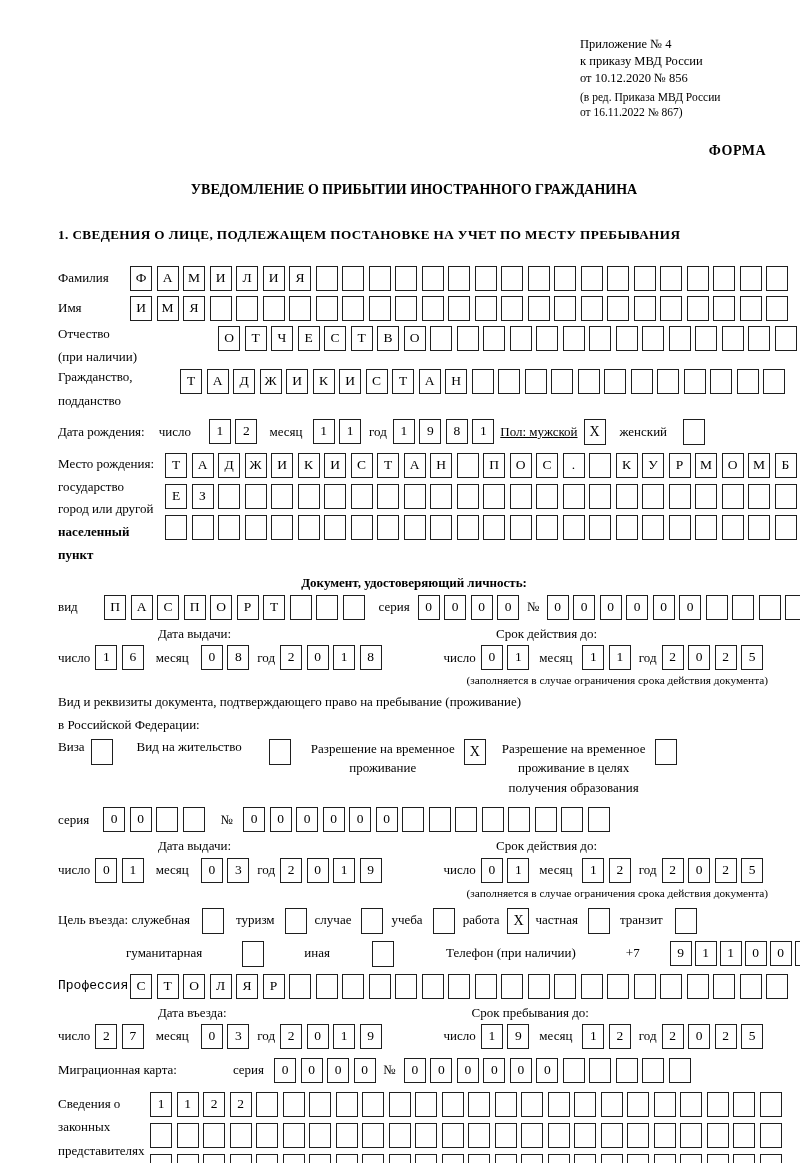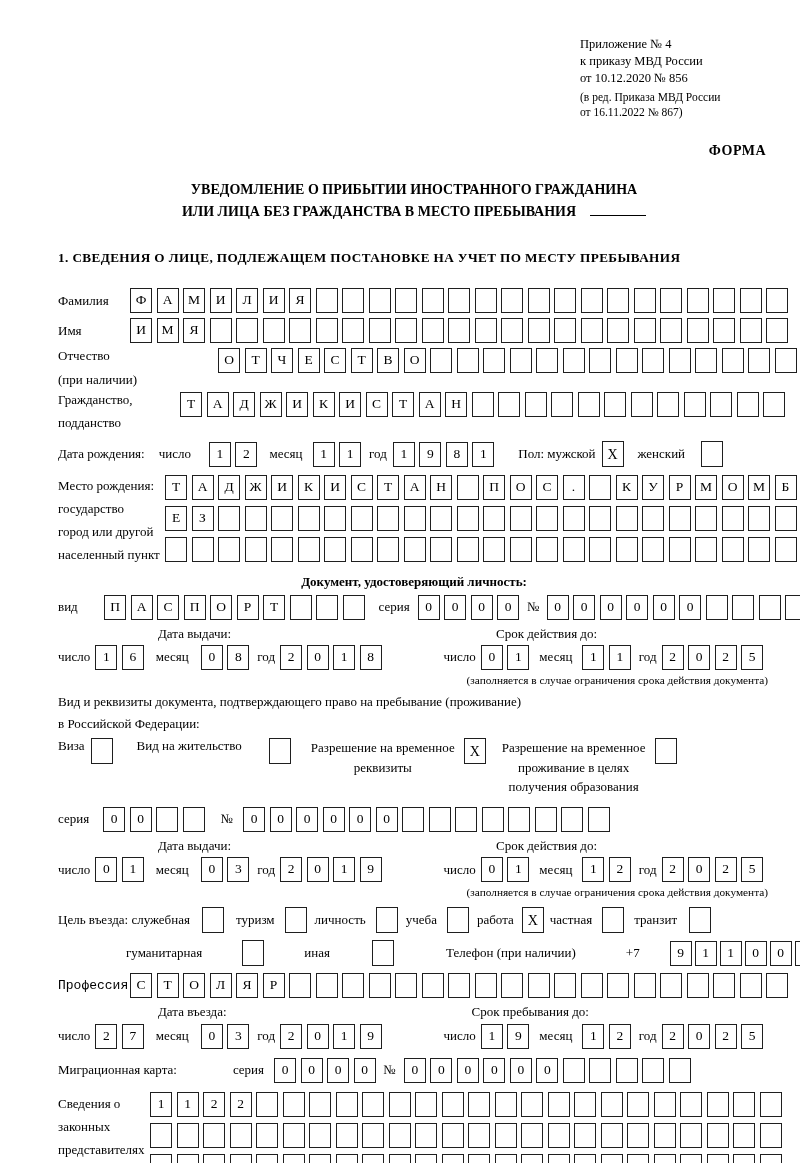--- a/index.html
+++ b/index.html
@@ -43,21 +43,20 @@
   <div>от 10.12.2020 № 856</div>
 </div>
 <div class="ref-small">
   <div>(в ред. Приказа МВД России</div>
   <div>от 16.11.2022 № 867)</div>
 </div>
 <div class="forma">ФОРМА</div>
 
 <div class="title">
   <div>УВЕДОМЛЕНИЕ О ПРИБЫТИИ ИНОСТРАННОГО ГРАЖДАНИНА</div>
-  <div><span>ИЛИ ЛИЦА БЕЗ ГРАЖДАНСТВА В МЕСТО ПРЕБЫВАНИЯ</span><span class="u-line"></span></div>
 </div>
 
 <div class="section-h">1. СВЕДЕНИЯ О ЛИЦЕ, ПОДЛЕЖАЩЕМ ПОСТАНОВКЕ НА УЧЕТ ПО МЕСТУ ПРЕБЫВАНИЯ</div>
 
 <div class="row" style="margin-top:22px;">
   <span class="lbl" style="width:72px;">Фамилия</span>
   <span class="cellrow">
       <span class="cell">Ф</span>
       <span class="cell">А</span>
       <span class="cell">М</span>
@@ -192,32 +191,32 @@
       <span class="cell">1</span>
       <span class="cell">1</span>
     </span>
   <span class="lbl" style="margin-left:8px;">год</span>
   <span class="cellrow" style="margin-left:6px;">
       <span class="cell">1</span>
       <span class="cell">9</span>
       <span class="cell">8</span>
       <span class="cell">1</span>
     </span>
-  <span class="lbl nw" style="margin-left:24px;">Пол: мужской</span>
+  <span class="lbl nw" style="margin-left:6px;text-decoration:underline;">Пол: мужской</span>
   <span class="cbox" style="margin-left:6px;">X</span>
   <span class="lbl" style="margin-left:14px;text-align:center;">женский</span>
   <span class="cbox" style="margin-left:16px;"></span>
 </div>
 
 <div class="row-top" style="margin-top:8px;">
   <span class="lbl" style="width:107px;line-height:1.75;">
     <span style="display:block;">Место рождения:</span>
     <span style="display:block;">государство</span>
     <span style="display:block;">город или другой</span>
-    <span style="display:block;">населенный пункт</span>
+    <span style="display:block;font-weight:bold;">населенный пункт</span>
   </span>
   <span class="stack">
     <span class="cellrow">
         <span class="cell">Т</span>
         <span class="cell">А</span>
         <span class="cell">Д</span>
         <span class="cell">Ж</span>
         <span class="cell">И</span>
         <span class="cell">К</span>
         <span class="cell">И</span>
@@ -382,21 +381,21 @@
     <span class="lbl">Виза</span>
     <span class="cbox" style="margin-left:-3px;"></span>
   </span>
   <span class="opt" style="margin-left:24px;">
     <span class="lbl">Вид на жительство</span>
     <span class="cbox" style="margin-left:18px;"></span>
   </span>
   <span class="opt" style="margin-left:20px;">
     <span class="center-lines">
       <span style="display:block;">Разрешение на временное</span>
-      <span style="display:block;">реквизиты</span>
+      <span style="display:block;">проживание</span>
     </span>
     <span class="cbox">X</span>
   </span>
   <span class="opt" style="margin-left:16px;">
     <span class="center-lines">
       <span style="display:block;">Разрешение на временное</span>
       <span style="display:block;">проживание в целях</span>
       <span style="display:block;">получения образования</span>
     </span>
     <span class="cbox"></span>
@@ -470,21 +469,21 @@
       <span class="cell">5</span>
     </span>
 </div>
 <div class="dnote">(заполняется в случае ограничения срока действия документа)</div>
 
 <div class="row" style="margin-top:8px;">
   <span class="lbl nw">Цель въезда: служебная</span>
   <span class="cbox" style="margin-left:12px;"></span>
   <span class="lbl" style="margin-left:12px;">туризм</span>
   <span class="cbox" style="margin-left:10px;"></span>
-  <span class="lbl" style="margin-left:8px;">личность</span>
+  <span class="lbl" style="margin-left:8px;">случае</span>
   <span class="cbox" style="margin-left:10px;"></span>
   <span class="lbl" style="margin-left:8px;">учеба</span>
   <span class="cbox" style="margin-left:10px;"></span>
   <span class="lbl" style="margin-left:8px;">работа</span>
   <span class="cbox" style="margin-left:8px;">X</span>
   <span class="lbl" style="margin-left:6px;">частная</span>
   <span class="cbox" style="margin-left:10px;"></span>
   <span class="lbl" style="margin-left:10px;">транзит</span>
   <span class="cbox" style="margin-left:12px;"></span>
 </div>

